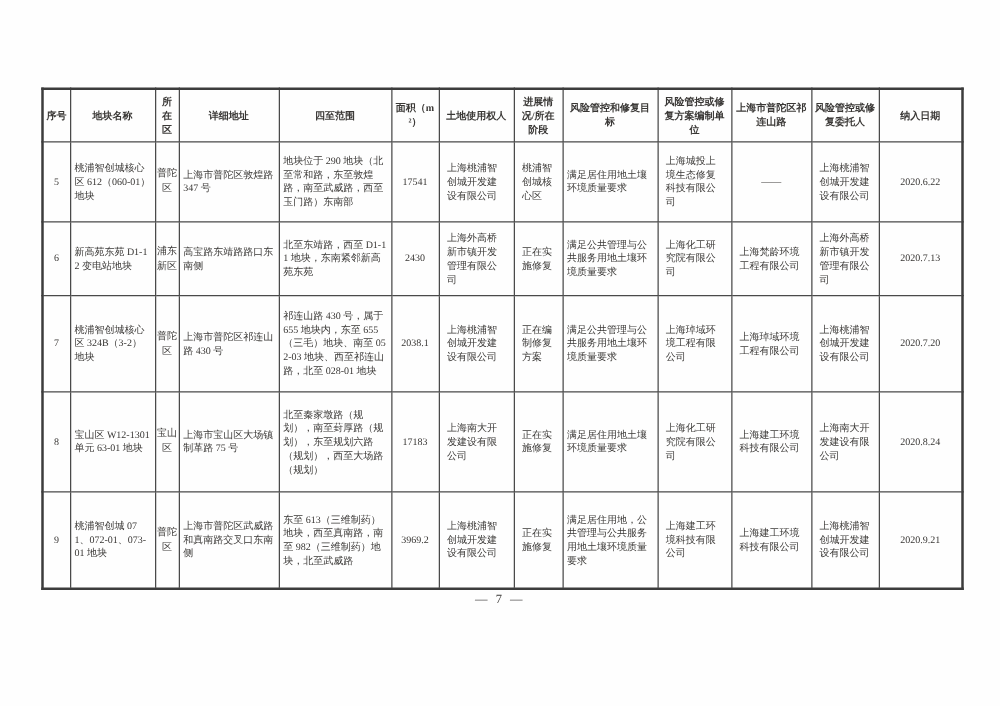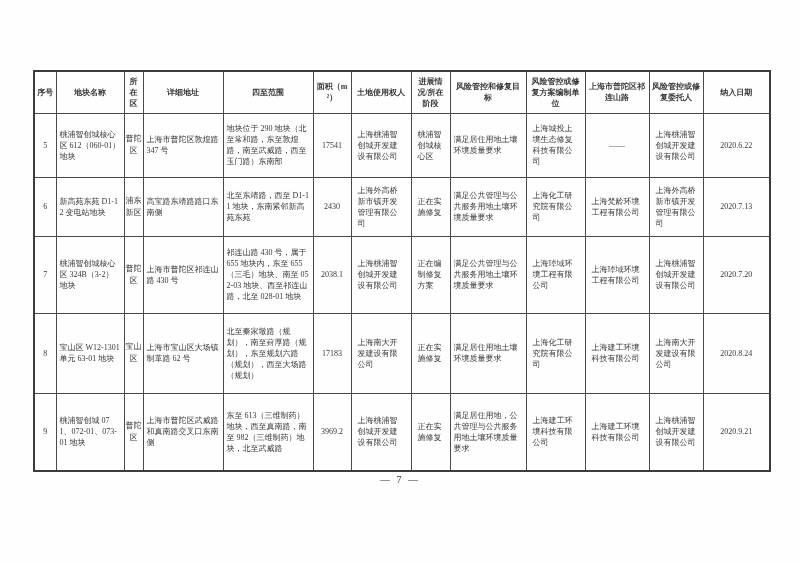--- a/index.html
+++ b/index.html
@@ -143,21 +143,21 @@
         <td class="u">上海琸域环境工程有限公司</td>
         <td class="u">上海琸域环境工程有限公司</td>
         <td class="u">上海桃浦智创城开发建设有限公司</td>
         <td class="c">2020.7.20</td>
       </tr>
 
       <tr class="r8">
         <td class="c">8</td>
         <td class="l">宝山区 W12-1301 单元 63-01 地块</td>
         <td class="dist">宝山区</td>
-        <td class="l">上海市宝山区大场镇制革路 62 号</td>
+        <td class="l">上海市宝山区大场镇制革路 75 号</td>
         <td class="l">北至秦家墩路（规划），南至葑厚路（规划），东至规划六路（规划），西至大场路（规划）</td>
         <td class="c">17183</td>
         <td class="u">上海南大开发建设有限公司</td>
         <td class="u">正在实施修复</td>
         <td class="l">满足居住用地土壤环境质量要求</td>
         <td class="u">上海化工研究院有限公司</td>
         <td class="u">上海建工环境科技有限公司</td>
         <td class="u">上海南大开发建设有限公司</td>
         <td class="c">2020.8.24</td>
       </tr>

